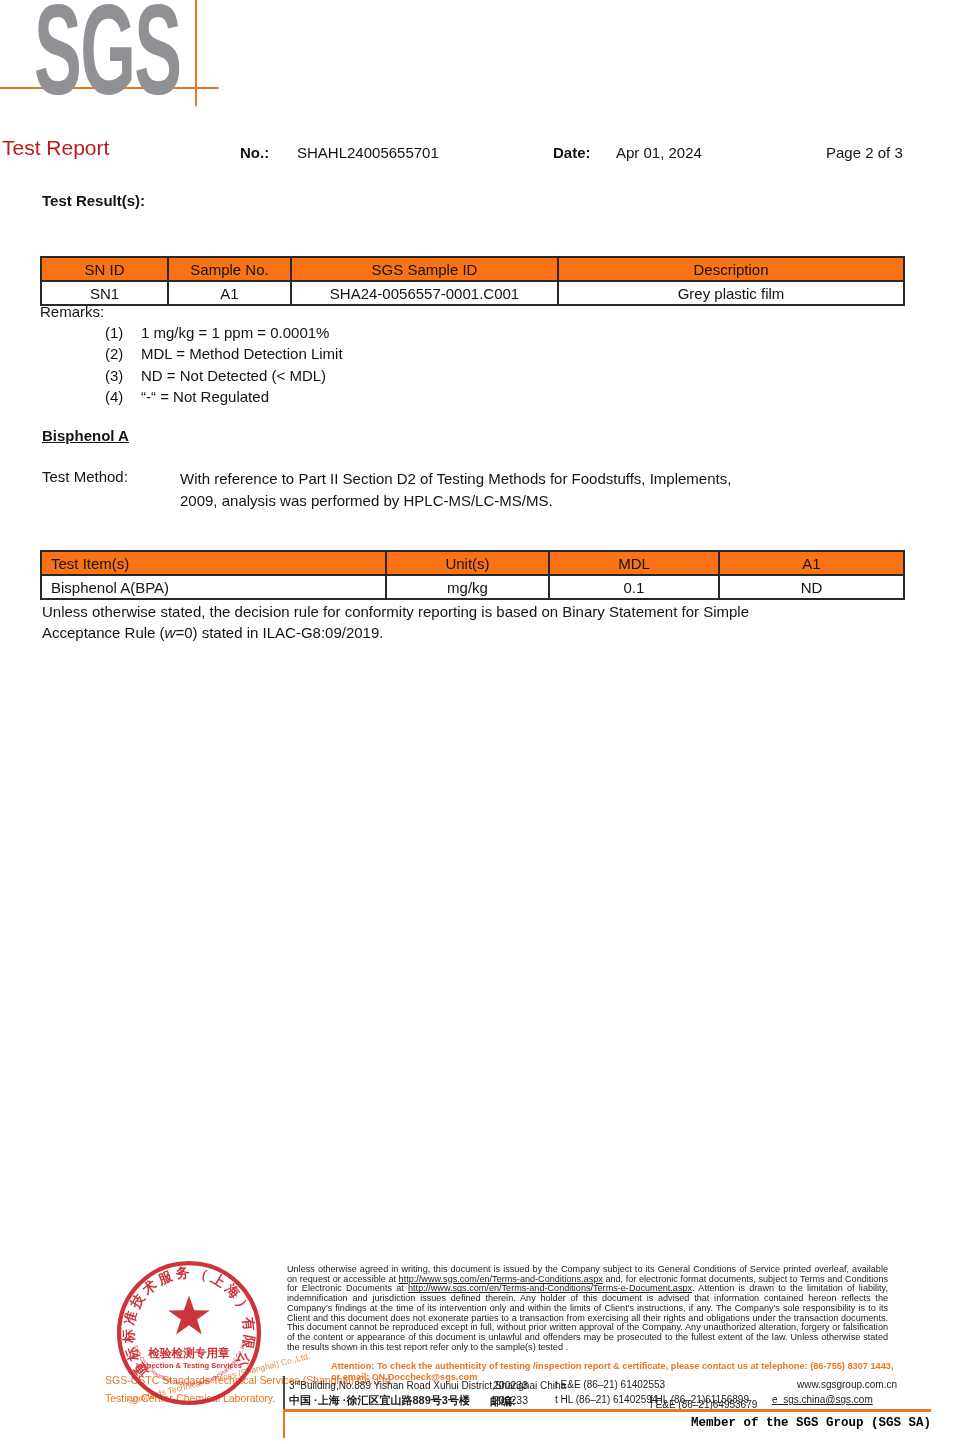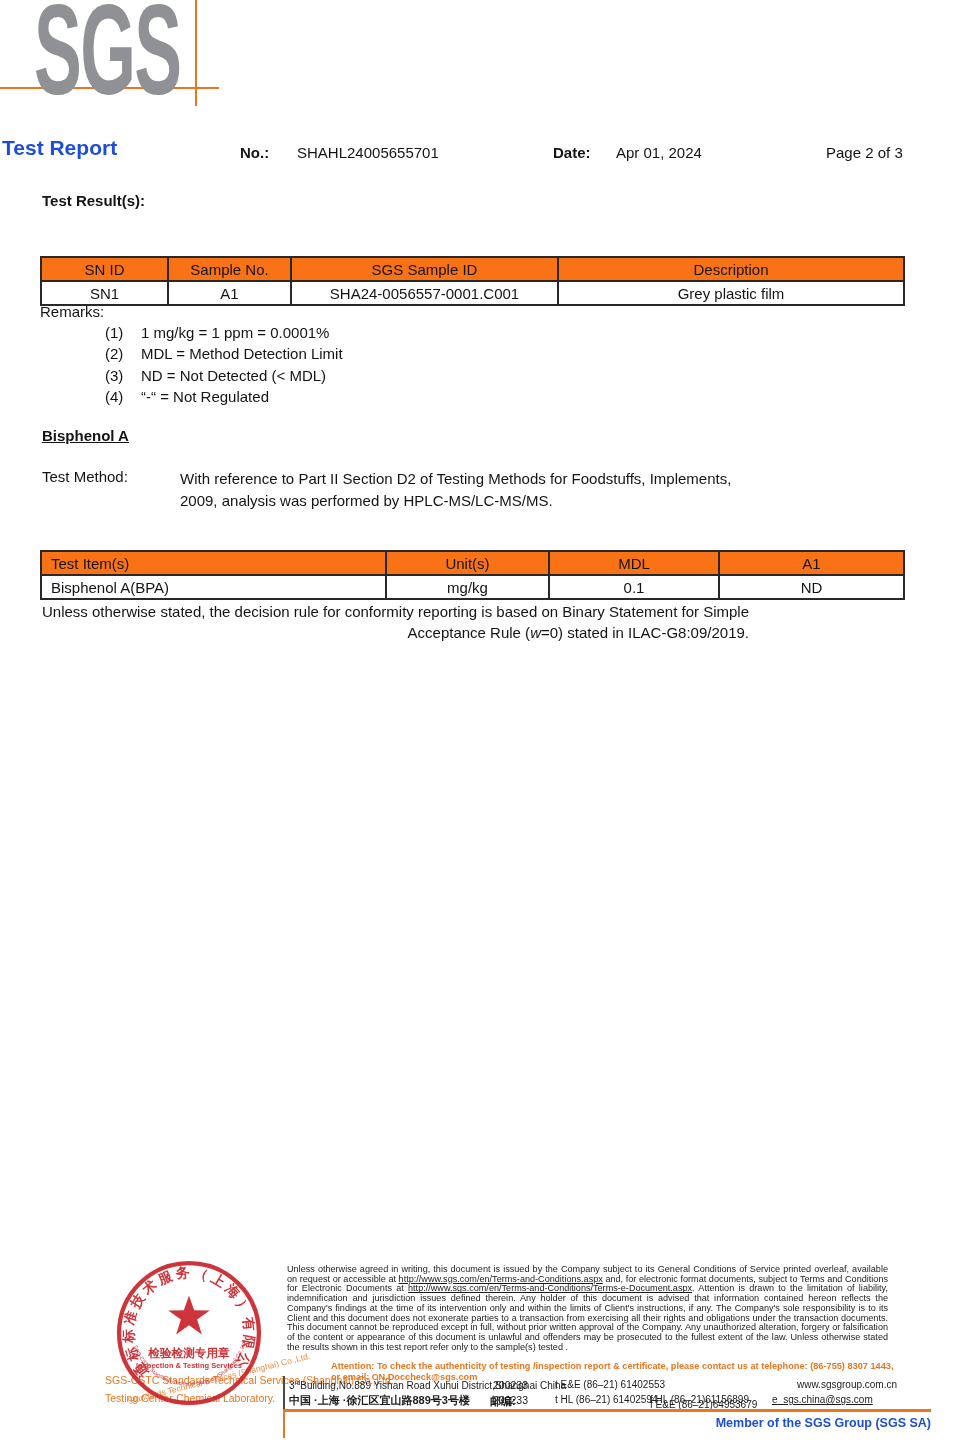--- a/index.html
+++ b/index.html
@@ -11,21 +11,21 @@
   
   .logo-hline { position:absolute; top:87px; left:0; width:219px; height:2px; background:#e87722; }
   .logo-vline { position:absolute; top:0; left:195px; width:2px; height:106px; background:#e87722; }
   .sgs-logo {
     position:absolute; top:-14px; left:34px; font-size:128px; line-height:1;
     font-weight:bold; color:#8f9194; letter-spacing:-3px;
     transform:scaleX(0.56); transform-origin:left top; white-space:nowrap;
   }
 
   
-  .title { position:absolute; top:136px; left:2px; font-size:21px; font-weight:bold; color:#1d4ed8; }
+  .title { position:absolute; top:136px; left:2px; font-size:21px; font-weight:normal; color:#b91c1c; }
   .hlabel { position:absolute; top:144px; font-size:15px; font-weight:bold; white-space:nowrap; }
   .hvalue { position:absolute; top:144px; font-size:15px; white-space:nowrap; }
 
   
   .h-results { position:absolute; top:192px; left:42px; font-size:15px; font-weight:bold; }
   .h-partdesc { position:absolute; top:235px; left:42px; font-size:15px; text-decoration:underline;margin-top:24px; }
   .h-remarks { position:absolute; top:303px; left:40px; font-size:15px; }
   .h-bpa { position:absolute; top:427px; left:42px; font-size:15px; font-weight:bold; text-decoration:underline; }
   .h-method { position:absolute; top:468px; left:42px; font-size:15px; }
 
@@ -37,40 +37,40 @@
   .t2 { top:550px; }
   .cell-left { text-align:left !important; padding-left:9px !important; }
 
   
   .remarks-list { position:absolute; top:322px; left:105px; font-size:15px; }
   .remark-row { display:flex; line-height:21.4px; }
   .remark-num { width:36px; flex:none; }
 
   
   .method-lines { position:absolute; top:468px; left:180px; font-size:15px; line-height:21.5px; white-space:nowrap; }
-  .decision { position:absolute; top:601px; left:42px; font-size:15px; line-height:21px;text-align:right; }
+  .decision { position:absolute; top:601px; left:42px; font-size:15px; line-height:21px; }
   .w-italic { font-style:italic; }
 
   
   .terms {
     position:absolute; top:1265px; left:287px; width:601px; height:97px; overflow:hidden;
     font-size:9.1px; line-height:9.7px; text-align:justify; color:#1b1b1b; font-weight:500;
   }
   .terms .uline { text-decoration:underline; }
   .attention {
     position:absolute; top:1361px; left:287px; width:601px;
     font-size:9.2px; line-height:10.5px; color:#e87722; font-weight:bold;margin-left:44px;
   }
   .addr { position:absolute; font-size:10px; color:#1b1b1b; white-space:nowrap; }
   .addr sup { font-size:6.5px; }
   .addr-cn { font-weight:bold; font-size:11px; }
   .foot-hline { position:absolute; top:1409px; left:283px; width:648px; height:2.5px; background:#e87722; }
   .foot-vline-dark { position:absolute; top:1376px; left:283px; width:1.6px; height:33px; background:#4a4a4a; }
   .foot-vline-orange { position:absolute; top:1409px; left:283px; width:2px; height:29px; background:#e87722; }
-  .member { position:absolute; top:1416px; right:23px; font-size:12.5px; font-weight:600; color:#1d4ed8; }
+  .member { position:absolute; top:1416px; right:23px; font-size:12.5px; font-weight:600; color:#000000;font-family:Liberation Mono, monospace; }
 
   .company-orange { position:absolute; left:105px; color:#e87722; font-size:10.5px; white-space:nowrap; }
   .company-rot {
     position:absolute; left:128px; top:1396px; color:#e87722; font-size:8.5px; white-space:nowrap;
     transform:rotate(-14deg); transform-origin:left center; opacity:0.85;
   }
   .stamp-svg { position:absolute; left:113px; top:1257px; width:152px; height:152px; opacity:0.92; }
 </style>
 </head>
 <body>

